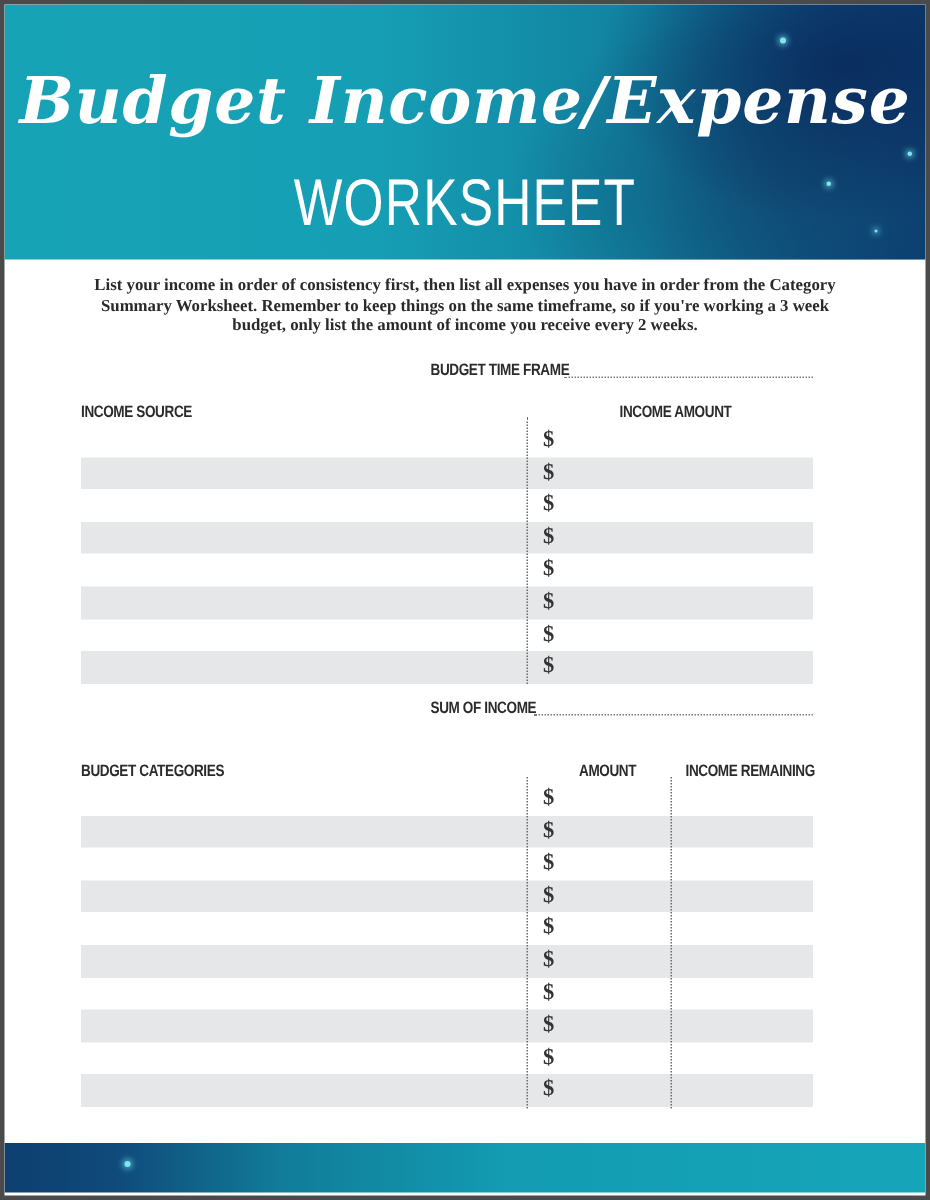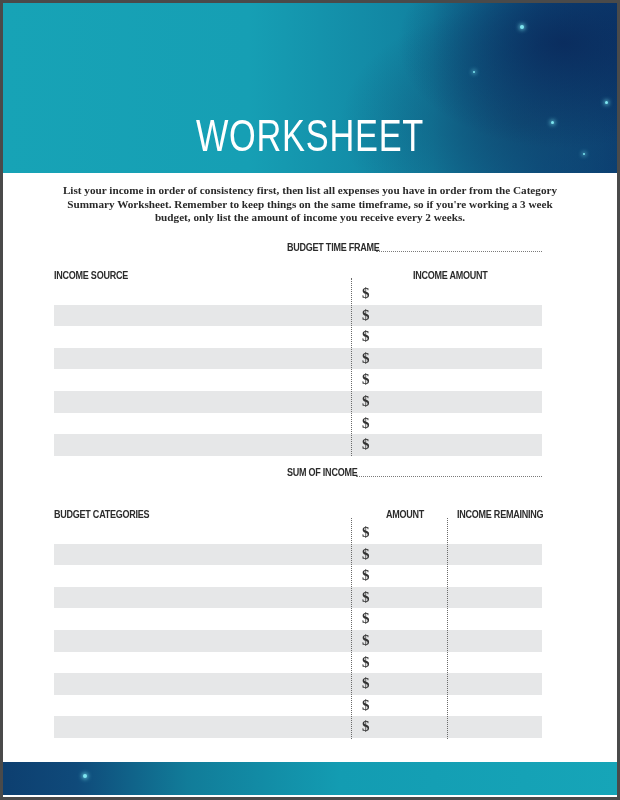--- a/index.html
+++ b/index.html
@@ -58,20 +58,21 @@
 <body>
 
 <div class="page">
 
   <div class="header">
     <span class="star" style="left:517px;top:22px;width:4px;height:4px;"></span>
     <span class="star" style="left:548px;top:118px;width:3px;height:3px;"></span>
     <span class="star" style="left:602px;top:98px;width:3px;height:3px;"></span>
     <span class="star" style="left:470px;top:68px;width:2px;height:2px;"></span>
     <span class="star" style="left:580px;top:150px;width:2px;height:2px;"></span>
+    <div class="title-script">Budget Income/Expense</div>
     <div class="title-caps">WORKSHEET</div>
   </div>
 
   <div class="intro">List your income in order of consistency first, then list all expenses you have in order from the Category Summary Worksheet. Remember to keep things on the same timeframe, so if you're working a 3 week budget, only list the amount of income you receive every 2 weeks.</div>
 
   <div class="label" style="left:284px;top:238px;">BUDGET TIME FRAME</div>
   <div class="dotline" style="left:373px;top:248px;width:166px;"></div>
 
   <div class="label" style="left:51px;top:266px;">INCOME SOURCE</div>
   <div class="label" style="left:410px;top:266px;">INCOME AMOUNT</div>

